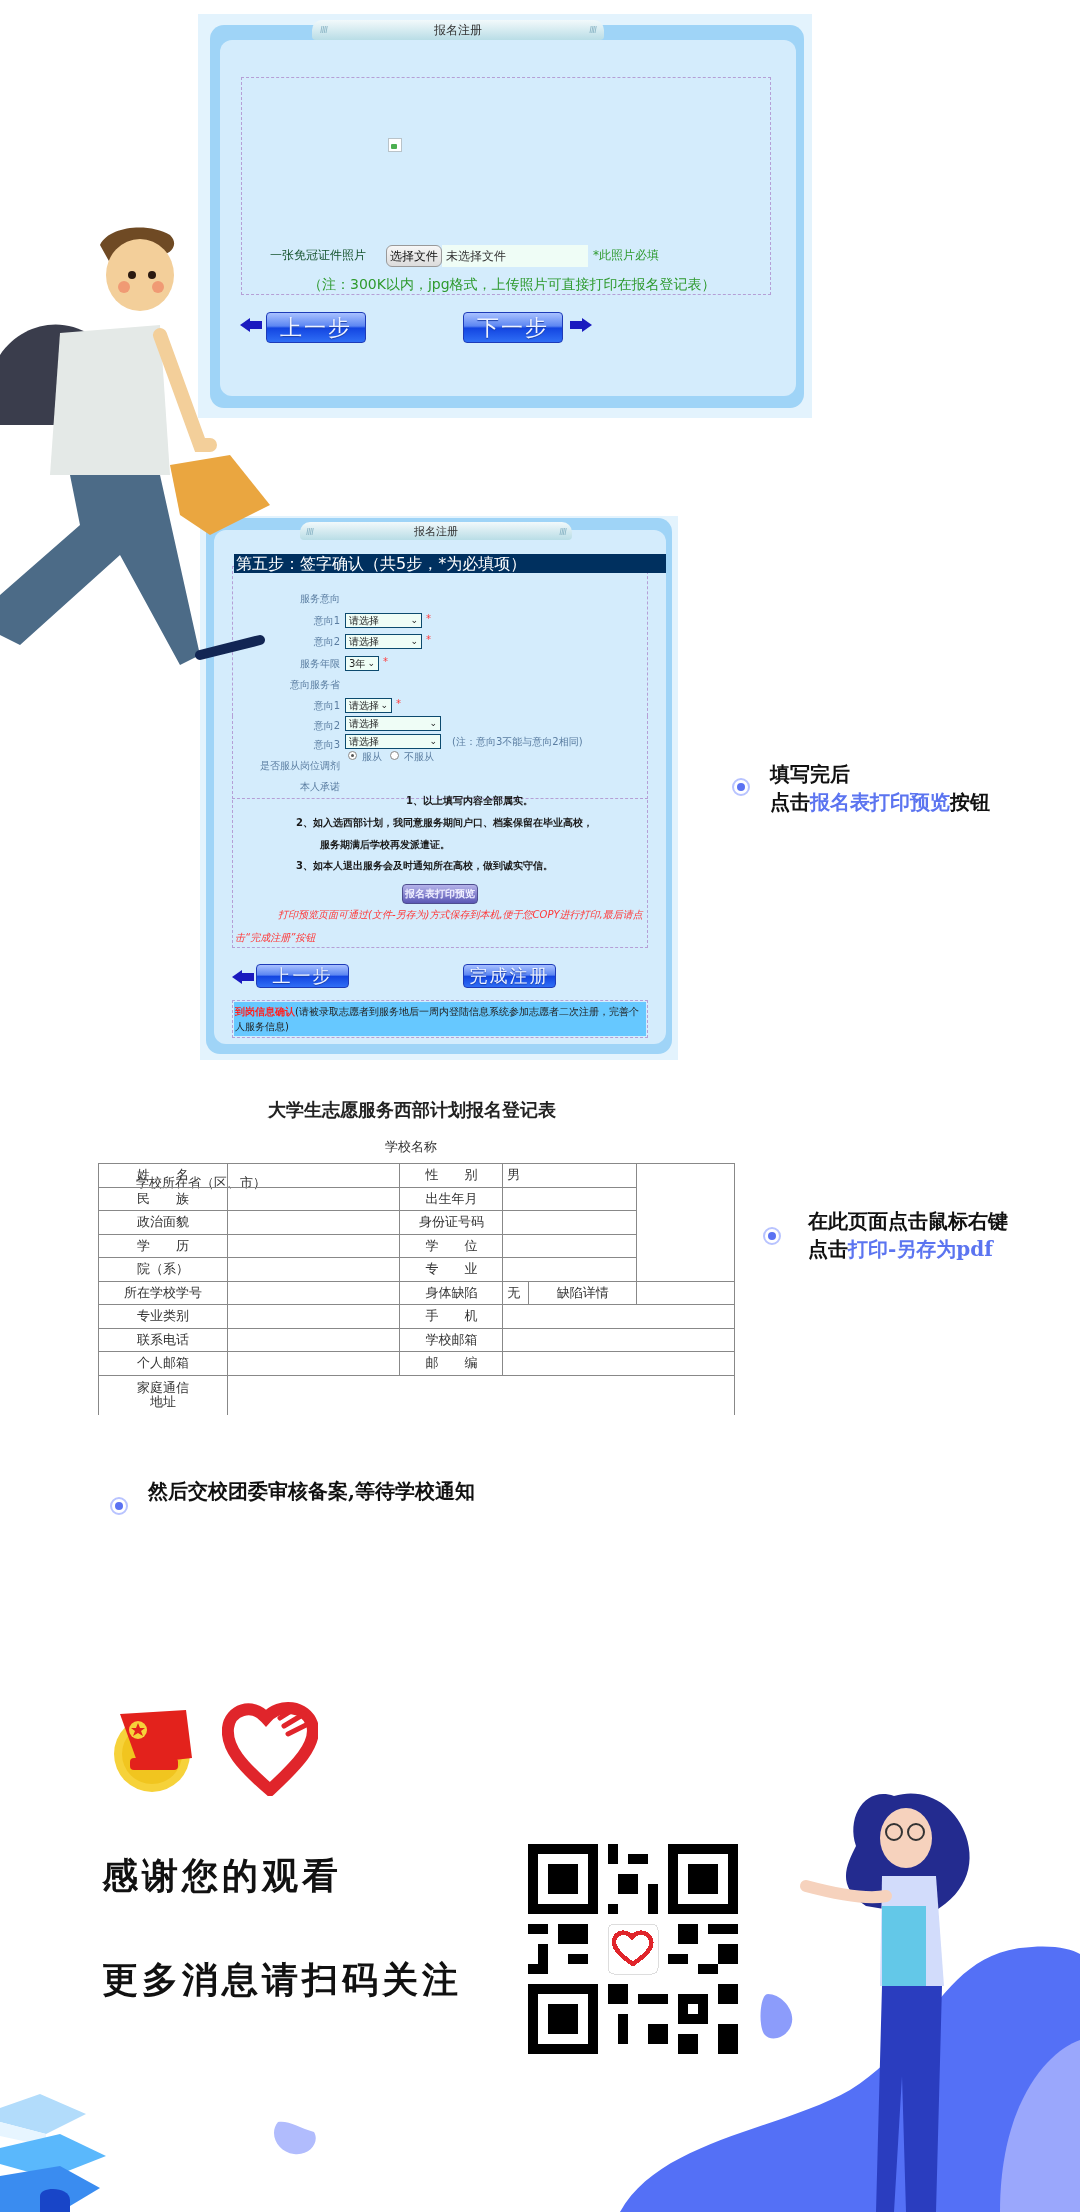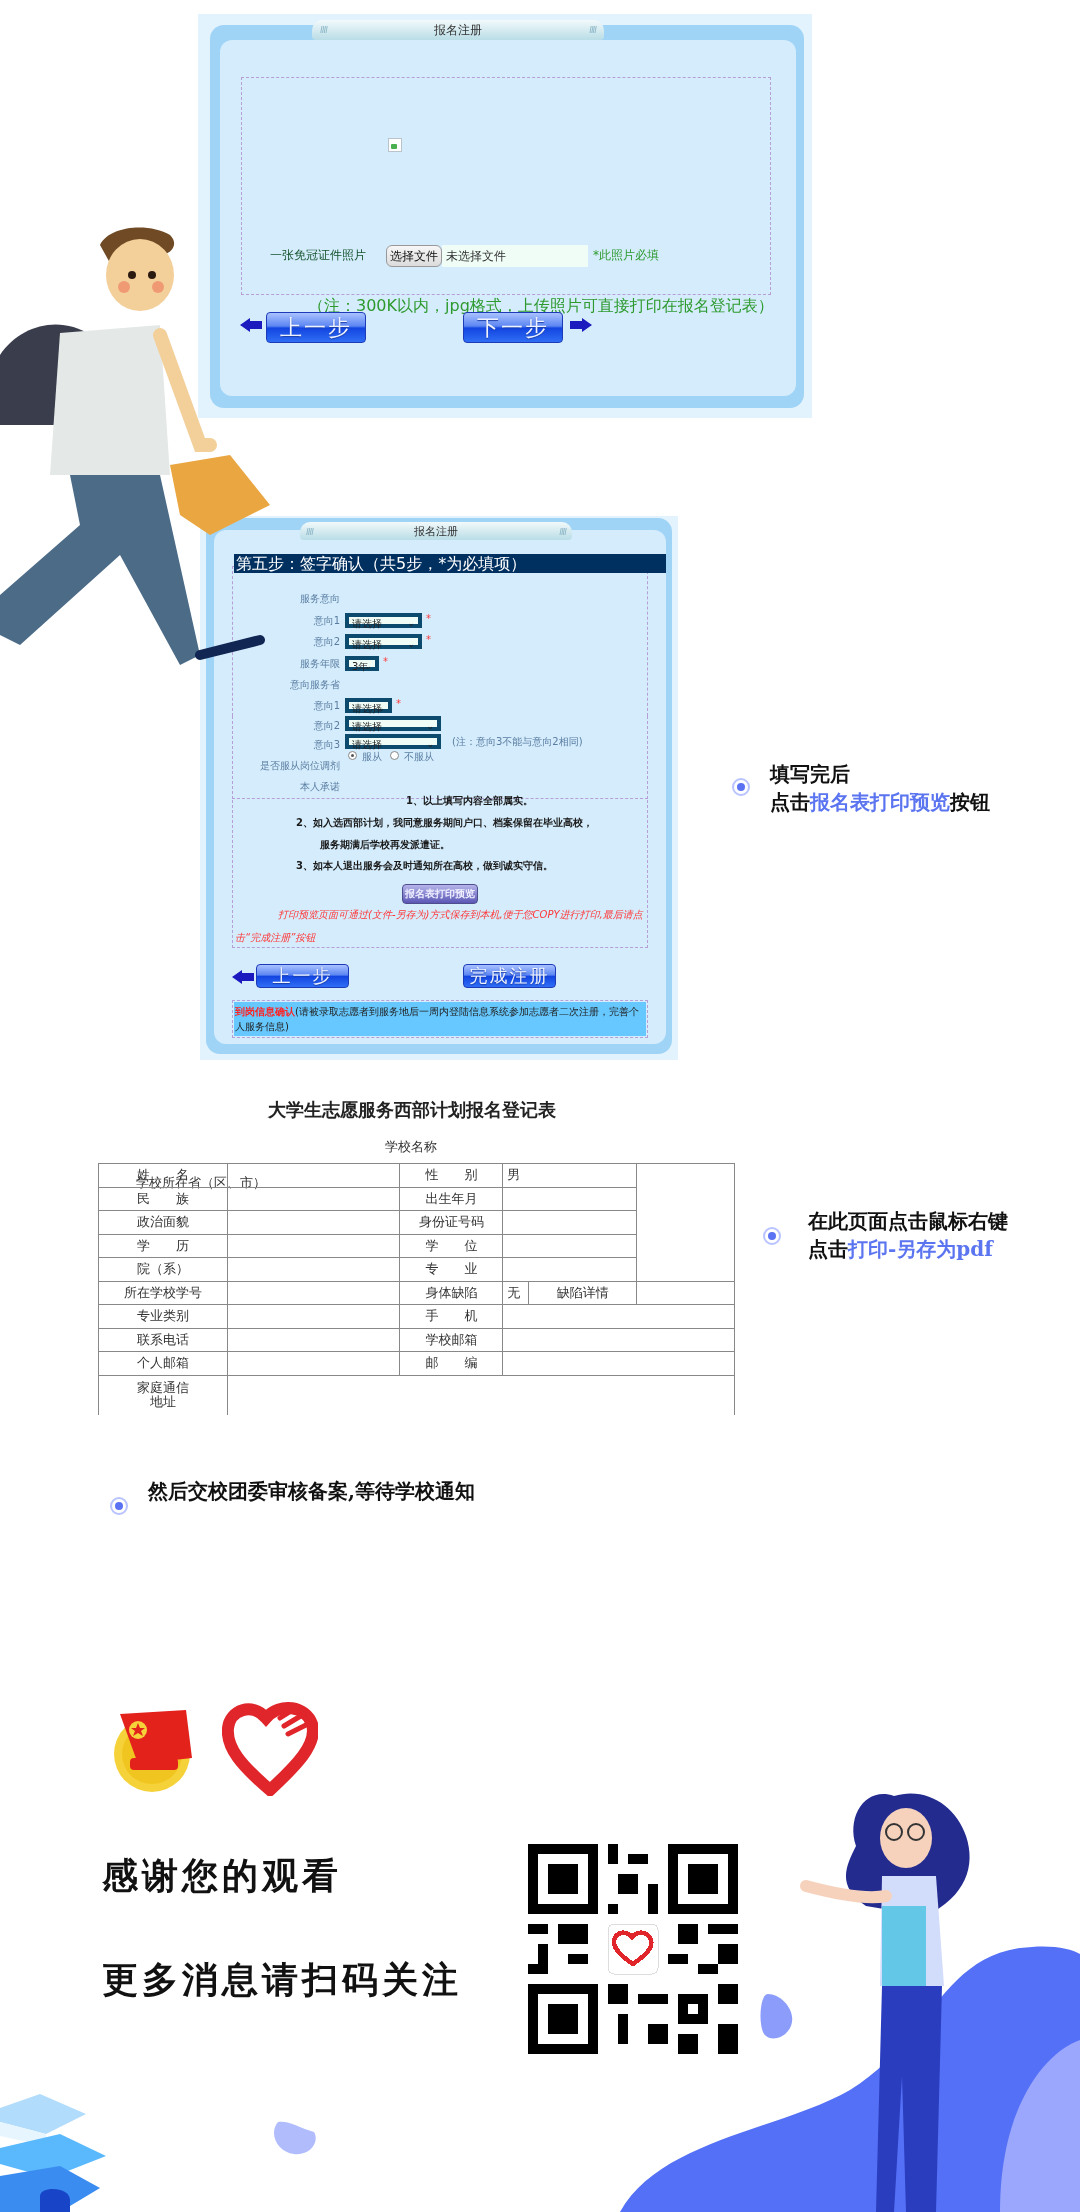--- a/index.html
+++ b/index.html
@@ -21,21 +21,21 @@
   .btn-blue { position: absolute; border-radius: 4px; border: 1px solid #1d3bb8; background: linear-gradient(#a9c1ff 0%, #5c86f2 45%, #1345e1 52%, #2f6ef5 100%); color: #eef3ff; font-size: 22px; display: flex; justify-content: center; align-items: center; letter-spacing: 2px; text-shadow: 0 1px 1px #1b3fa8; cursor: pointer; }
   .arrow-l, .arrow-r { position: absolute; width: 22px; height: 14px; }
   .arrow-l::before, .arrow-r::before { content: ""; position: absolute; top: 3px; width: 12px; height: 8px; background: #1a1abf; }
   .arrow-l::after, .arrow-r::after { content: ""; position: absolute; top: 0; border-top: 7px solid transparent; border-bottom: 7px solid transparent; }
   .arrow-l::before { right: 0; } .arrow-l::after { left: 0; border-right: 10px solid #1a1abf; }
   .arrow-r::before { left: 0; } .arrow-r::after { right: 0; border-left: 10px solid #1a1abf; }
 
   .file-btn { position: absolute; height: 22px; border: 1px solid #999; border-radius: 6px; background: linear-gradient(#f7f7f7, #dcdcdc); font-size: 12px; color: #111; display: flex; align-items: center; justify-content: center; }
   .file-field { position: absolute; height: 22px; background: #effdf6; font-size: 12px; color: #333; display: flex; align-items: center; padding-left: 4px; }
 
-  .sel { position: absolute; height: 15px; border: 4px solid #0c4a6e; background: #effdf6; font-size: 10px; color: #222; line-height: 13px; padding-left: 3px; }
+  .sel { position: absolute; height: 15px; border: 1px solid #0c4a6e; background: #effdf6; font-size: 10px; color: #222; line-height: 13px; padding-left: 3px; }
   .sel .chev { position: absolute; right: 3px; top: 0; font-size: 9px; color: #222; }
   .req { position: absolute; color: #ff3b3b; font-size: 10px; }
   .flabel { position: absolute; font-size: 10px; color: #5a7da1; text-align: right; }
   .radio { position: absolute; width: 9px; height: 9px; border-radius: 50%; border: 1px solid #888; background: #fff; }
   .radio.on::after { content: ""; position: absolute; left: 2px; top: 2px; width: 3px; height: 3px; border-radius: 50%; background: #555; }
   .promise { position: absolute; font-size: 10px; color: #1a1a1a; font-weight: bold; }
   .print-btn { position: absolute; border-radius: 4px; border: 1px solid #4e4e8f; background: linear-gradient(#b6b4ea, #5a57b5); color: #eef; font-size: 10px; font-weight: bold; display: flex; align-items: center; justify-content: center; }
   .red-note { position: absolute; color: #ff3838; font-size: 10px; font-style: italic; }
   .info-bar { position: absolute; background: #66c8ff; font-size: 10px; color: #222; padding: 2px 1px; line-height: 15px; }
   .info-bar .red { color: #ff2222; font-weight: bold; }
@@ -67,21 +67,21 @@
     <span class="deco" style="left:8px;">ⅡⅡ</span>
     <span>报名注册</span>
     <span class="deco" style="right:8px;">ⅡⅡ</span>
   </div>
   <div class="dashbox" style="left:43px;top:63px;width:530px;height:218px;"></div>
   <div class="broken-img" style="left:190px;top:124px;"></div>
   <span class="abs label-muted" style="left:72px;top:233px;font-size:12px;">一张免冠证件照片</span>
   <div class="file-btn" style="left:188px;top:231px;width:56px;">选择文件</div>
   <div class="file-field" style="left:244px;top:231px;width:146px;">未选择文件</div>
   <span class="abs green" style="left:395px;top:233px;font-size:12px;">*此照片必填</span>
-  <span class="abs green" style="left:110px;top:262px;font-size:16px;margin-top:20px;">（注：300K以内，jpg格式，上传照片可直接打印在报名登记表）</span>
+  <span class="abs green" style="left:110px;top:262px;font-size:14px;">（注：300K以内，jpg格式，上传照片可直接打印在报名登记表）</span>
   <div class="arrow-l" style="left:42px;top:304px;"></div>
   <div class="btn-blue" style="left:68px;top:298px;width:100px;height:31px;">上一步</div>
   <div class="btn-blue" style="left:265px;top:298px;width:100px;height:31px;">下一步</div>
   <div class="arrow-r" style="left:372px;top:304px;"></div>
 </div>
 
 <div class="panel-outer" style="left:200px;top:516px;width:478px;height:544px;">
   <div class="panel-frame" style="left:6px;top:2px;width:466px;height:536px;"></div>
   <div class="panel-inner" style="left:14px;top:14px;width:452px;height:514px;"></div>
   <div class="panel-tab" style="left:100px;top:6px;width:272px;height:18px;font-size:11px;">

